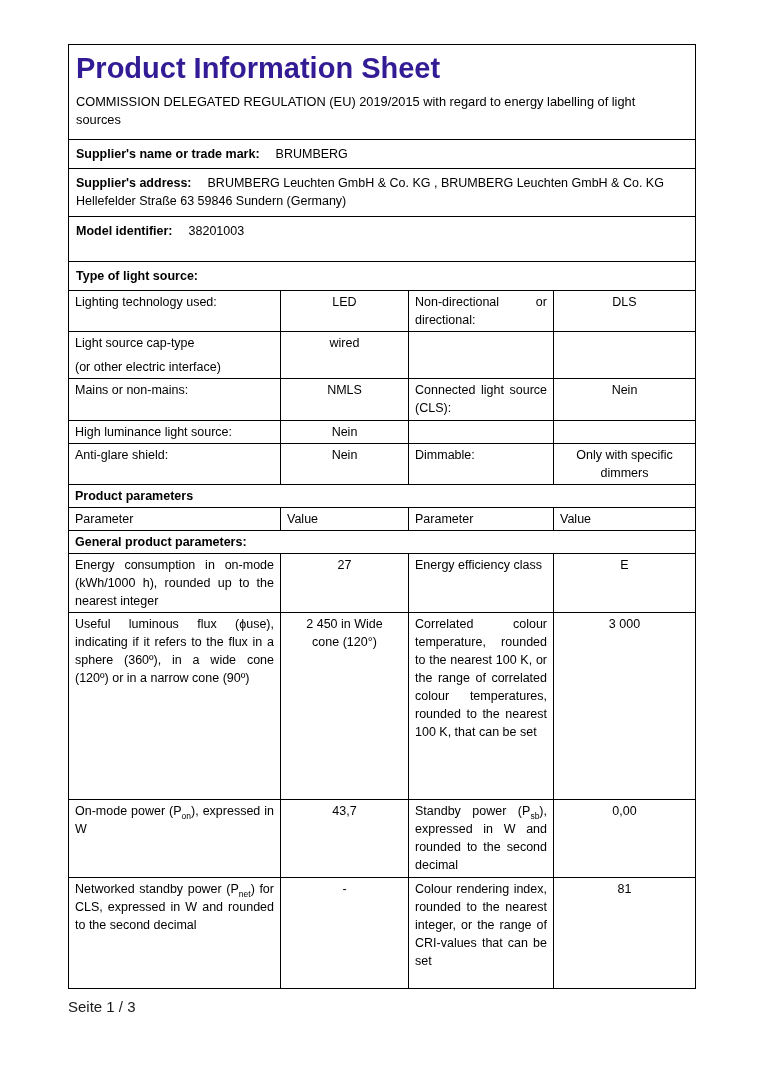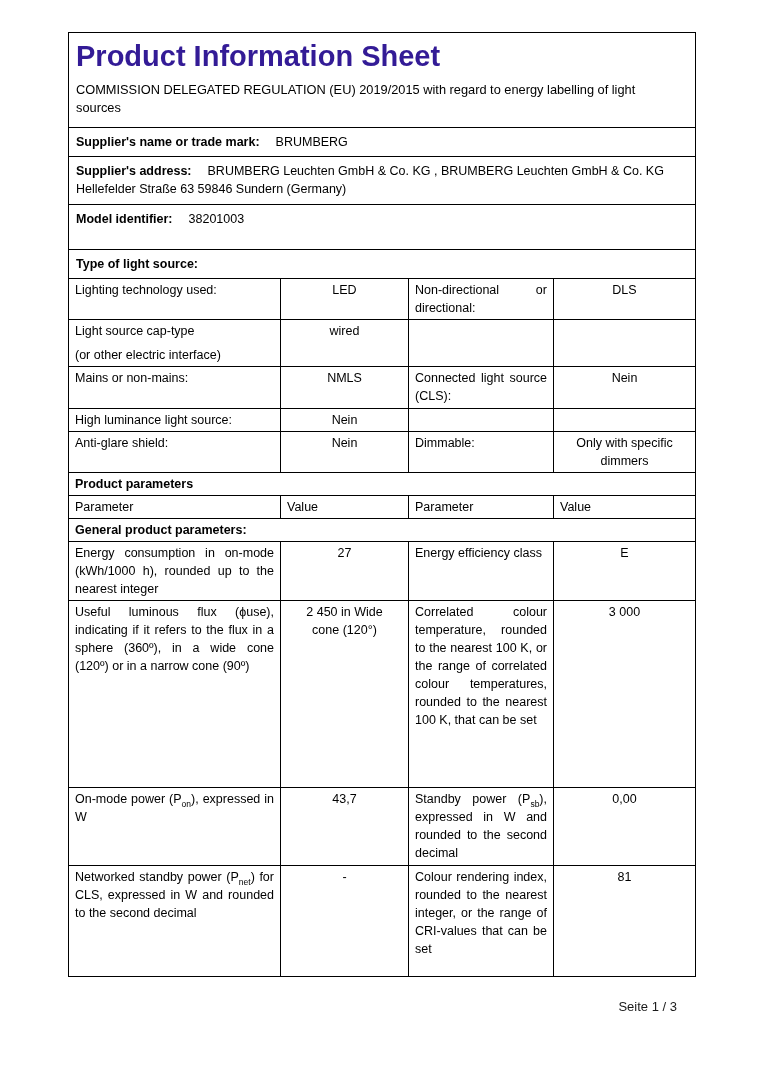--- a/index.html
+++ b/index.html
@@ -13,21 +13,21 @@
   .page {
     position: relative;
     width: 764px;
     height: 1080px;
     background: #ffffff;
     overflow: hidden;
   }
   table.sheet {
     position: absolute;
     left: 68px;
-    top: 32px;
+    top: 44px;
     width: 627px;
     border-collapse: collapse;
     table-layout: fixed;
   }
   td {
     border: 1px solid #000;
     padding: 2px 6px;
     vertical-align: top;
     overflow: hidden;
   }
@@ -52,25 +52,25 @@
   
   td.val { text-align: center; }
   td.just { text-align: justify; text-justify: inter-word; margin-top: 38px; }
   td.center-bold { text-align: left; font-weight: bold; }
   .gap-line { margin-top: 6px; }
   .narrow90 { display: inline-block; max-width: 90px; }
   .narrow100 { display: inline-block; max-width: 102px; }
   sub { font-size: 0.68em; line-height: 0; }
   .footer {
     position: absolute;
-    left: 52px;
+    left: 68px;
     top: 1001px;
     width: 627px;
-    text-align: right;
-    font-size: 13px;
+    text-align: left;
+    font-size: 15px;
     line-height: 12px;
     color: #1a1a1a;
     padding-right: 2px;
   }
 </style>
 </head>
 <body>
 
 <div class="page">
 

